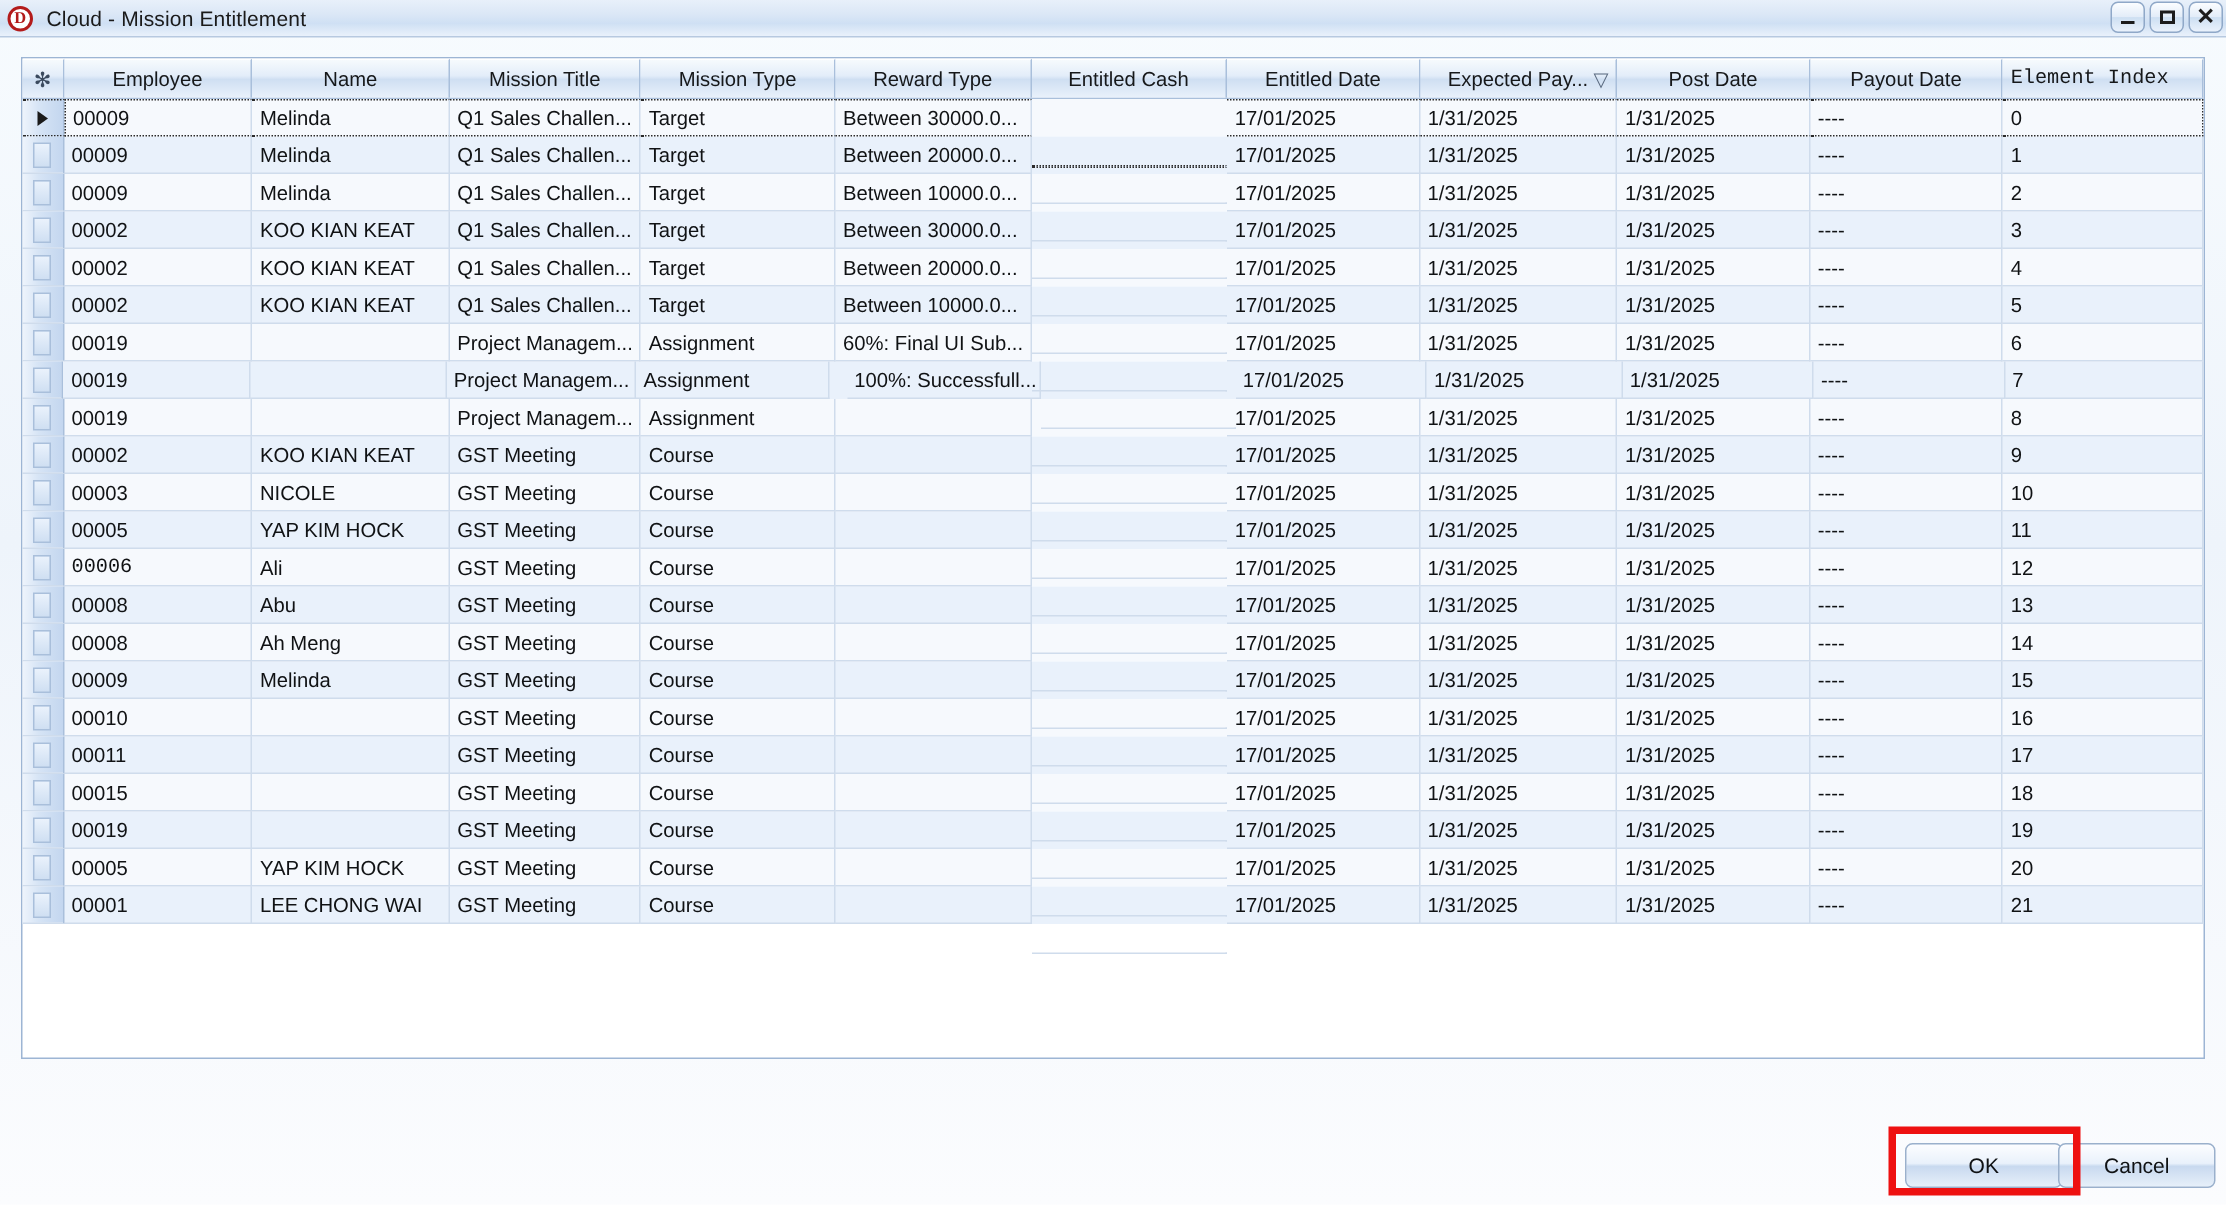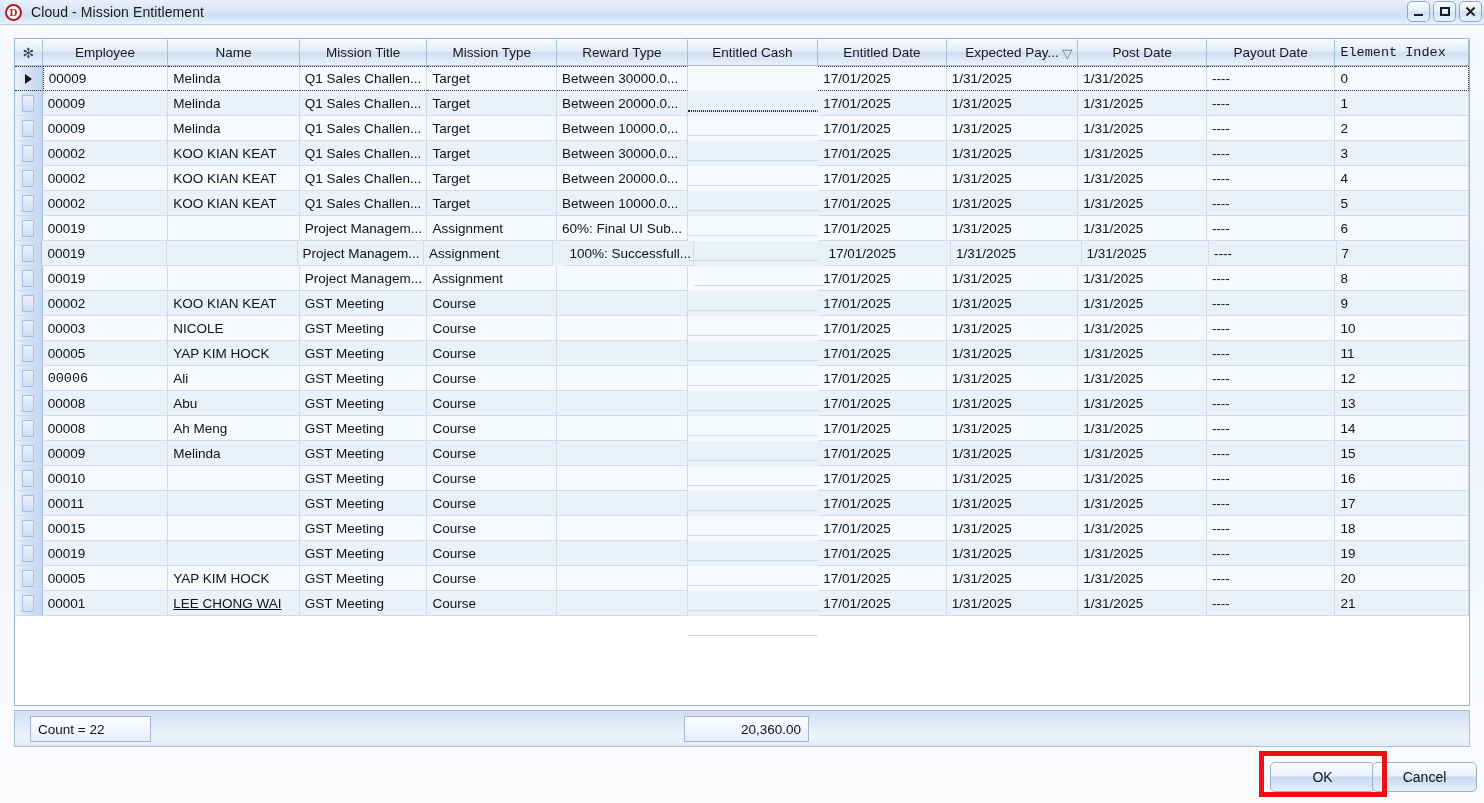--- a/index.html
+++ b/index.html
@@ -643,36 +643,32 @@
           <div class="cell" style="width: 133px;">1/31/2025</div>
           <div class="cell" style="width: 130px;">1/31/2025</div>
           <div class="cell" style="width: 130px;">----</div>
           <div class="cell last-data" style="width: 135px;">20</div>
         </div>
         <div class="row even">
           <div class="cell rowhdr" style="width: 28px;">
             <span class="rowmark"></span>
           </div>
           <div class="cell first-data" style="width: 127px;">00001</div>
-          <div class="cell" style="width: 133px; text-decoration: underline;">LEE CHONG WAI</div>
+          <div class="cell" style="width: 133px;">LEE CHONG WAI</div>
           <div class="cell" style="width: 129px;">GST Meeting</div>
           <div class="cell" style="width: 131px;">Course</div>
           <div class="cell" style="width: 132px;"></div>
           <div class="cell num" style="width: 132px;">-</div>
           <div class="cell" style="width: 130px;">17/01/2025</div>
           <div class="cell" style="width: 133px;">1/31/2025</div>
           <div class="cell" style="width: 130px;">1/31/2025</div>
           <div class="cell" style="width: 130px;">----</div>
           <div class="cell last-data" style="width: 135px;">21</div>
         </div>
       </div>
   </div>
 
-  <div class="footer">
-    <div class="count-box">Count = 22</div>
-    <div class="total-box">20,360.00</div>
-  </div>
 
   <div class="btn" id="ok-button">OK</div>
   <div class="btn" id="cancel-button">Cancel</div>
 
   <div class="highlight-box"></div>
 </div>
 
 </body></html>

